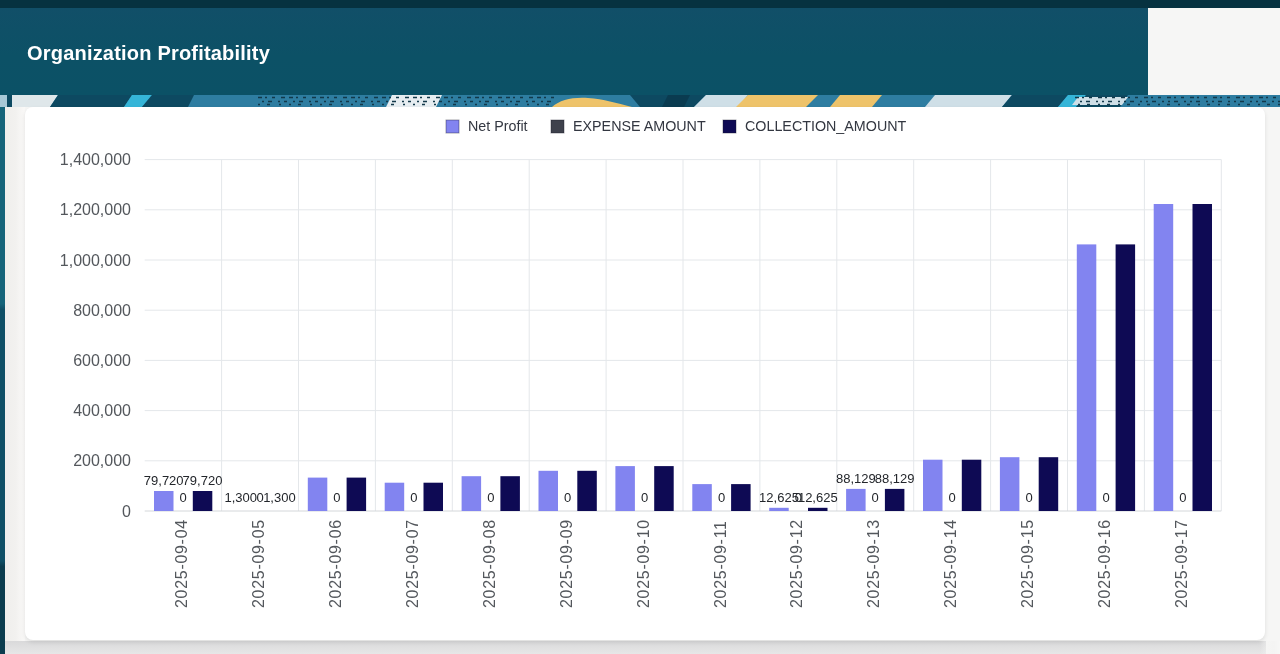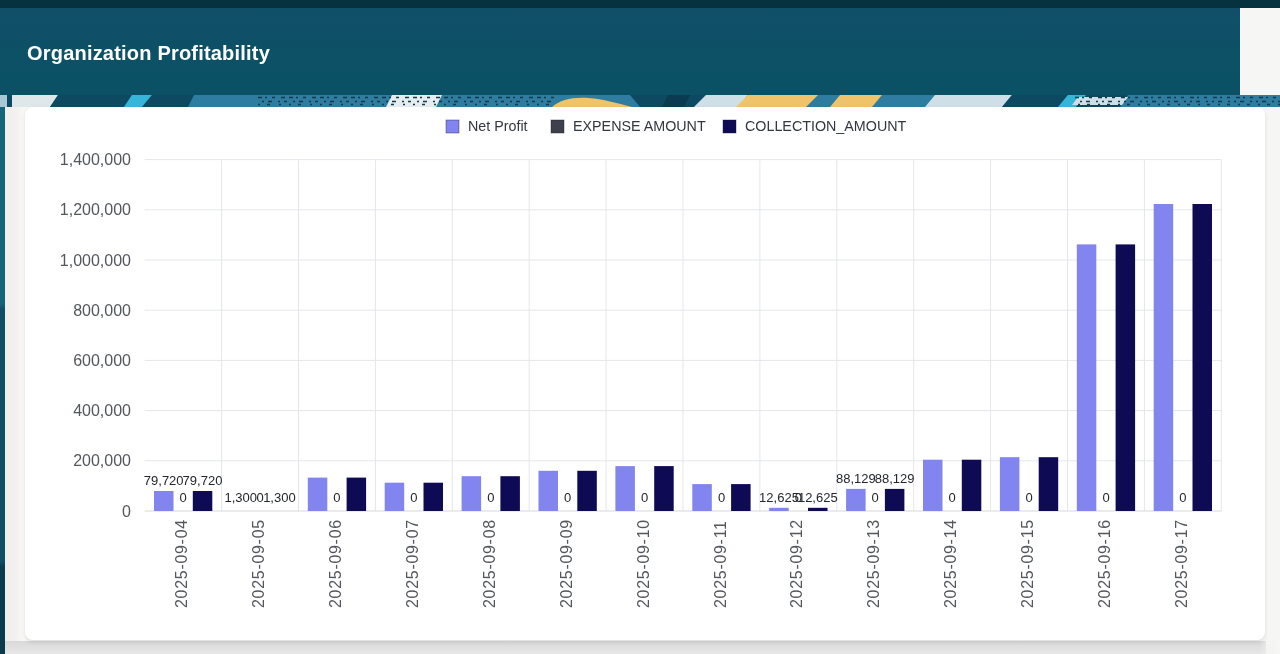--- a/index.html
+++ b/index.html
@@ -3,21 +3,21 @@
 <meta charset="utf-8">
 <style>
   html,body{margin:0;padding:0;width:1280px;height:654px;overflow:hidden;
     background:#f6f6f5;font-family:"Liberation Sans",sans-serif;}
   .gutter{position:absolute;left:4px;top:107px;width:21px;height:547px;background:linear-gradient(90deg,#efeeec 0%,#f2f1ef 55%,#faf9f8 100%);}
   .bottomstrip{position:absolute;left:4px;top:641px;width:1262px;height:13px;
     background:linear-gradient(180deg,#d9d9da 0%,#e7e7e7 100%);}
   .bsfade{position:absolute;left:1260px;top:641px;width:20px;height:13px;
     background:linear-gradient(90deg,rgba(246,246,245,0) 0%,#f4f4f3 70%,#f7f7f6 100%);}
   .topstrip{position:absolute;left:0;top:0;width:1280px;height:8px;background:#063240;}
-  .hdr{position:absolute;left:0;top:8px;width:1240px;height:87.5px;
+  .hdr{position:absolute;left:0;top:8px;width:1148px;height:87.5px;
     background:linear-gradient(180deg,#114f68 0%,#0c5166 55%,#0b5166 100%);}
   .hdr h1{margin:0;position:absolute;left:27px;top:34px;font-size:20px;font-weight:700;
     color:#fff;letter-spacing:0.2px;}
   .leftstrip{position:absolute;left:0;top:107px;width:5px;height:547px;
     background:linear-gradient(180deg,#15647a 0%,#15647a 36%,#0f4f66 37%,#0f4f66 83%,#0b3c4e 84%,#0b3c4e 100%);}
   .card{position:absolute;left:25px;top:107px;width:1240px;height:533px;background:#fff;
     border-radius:8px;box-shadow:0 2px 4px rgba(0,0,0,0.10);}
 </style>
 </head>
 <body>

